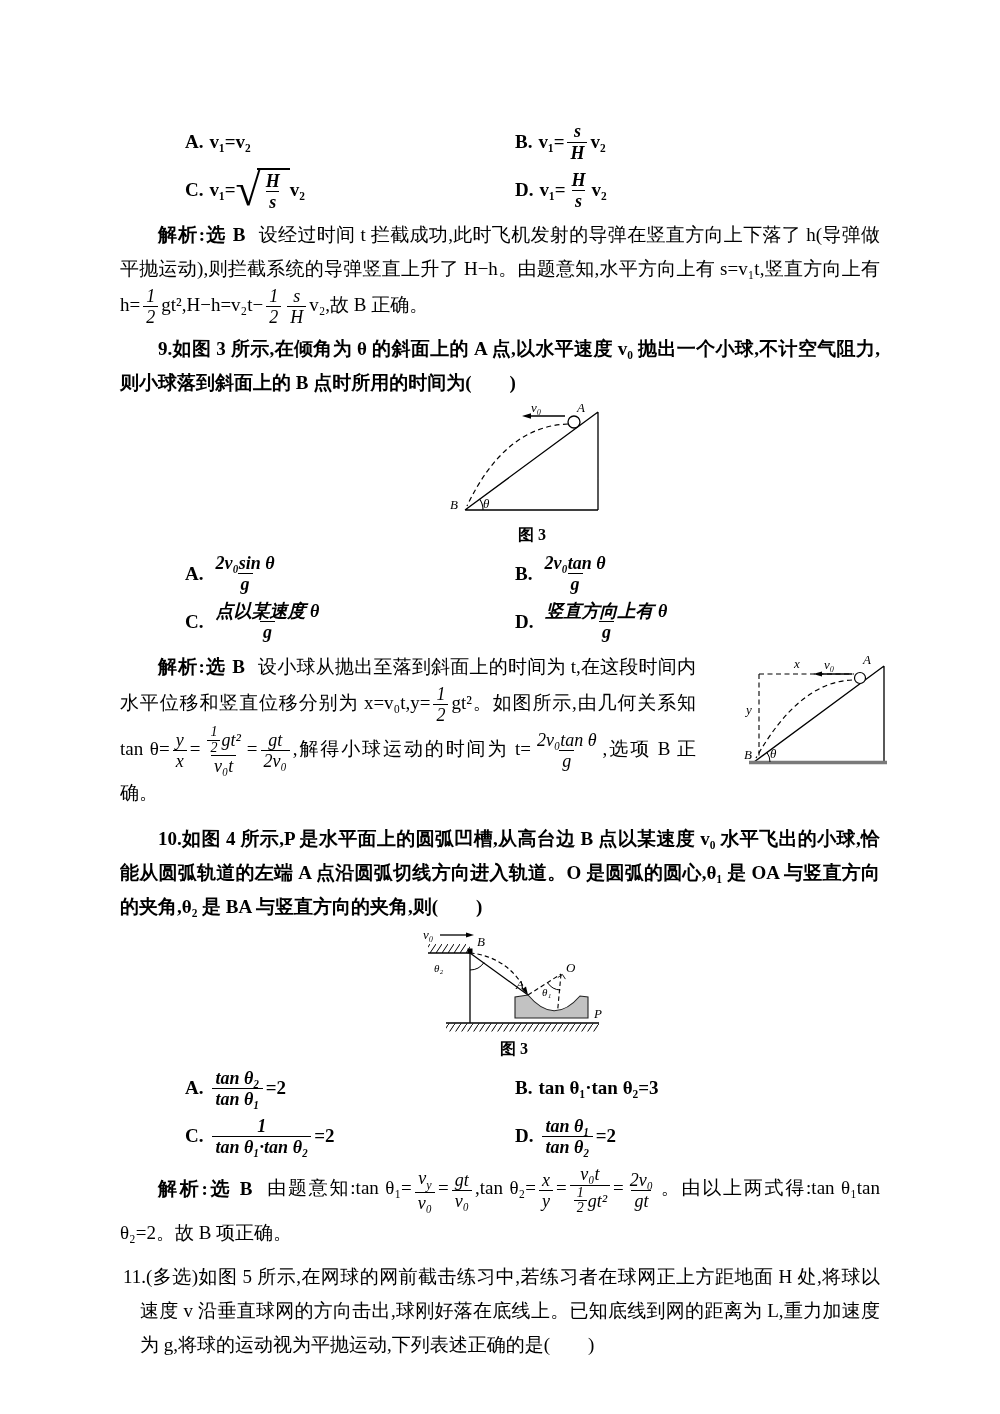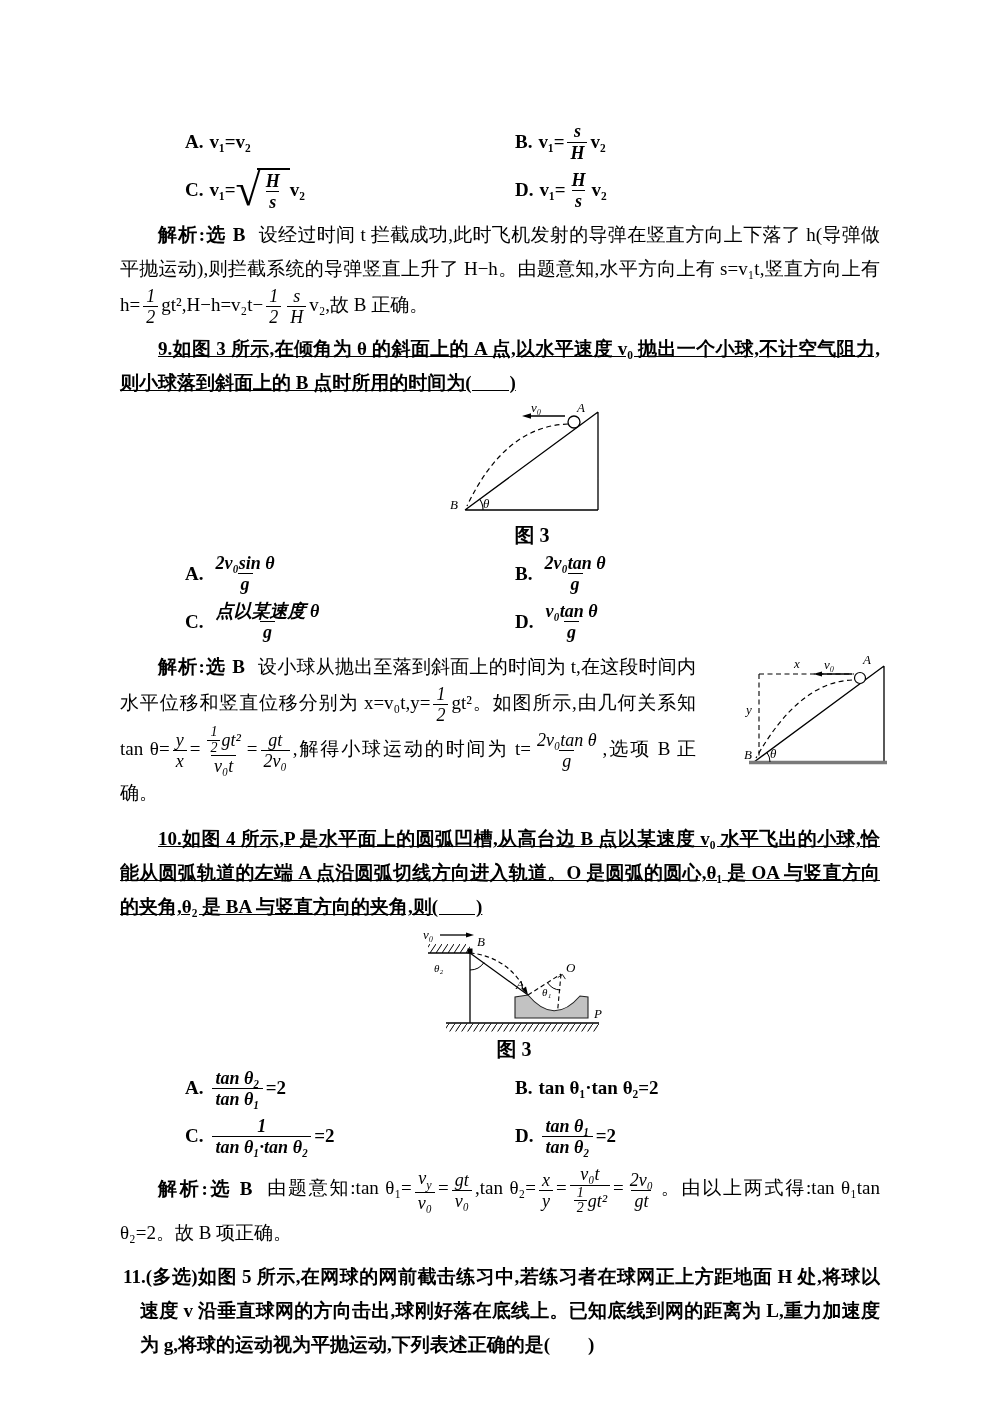--- a/index.html
+++ b/index.html
@@ -1,41 +1,41 @@
 <!DOCTYPE html>
 <html><head>
 <meta charset="utf-8">
 <style>
   html,body{margin:0;padding:0;background:#fff;}
   body{width:1000px;height:1414px;color:#000;
        font-family:"Liberation Serif","DejaVu Serif",serif;}
   .content{position:relative;width:760px;padding:116px 120px 0 120px;}
   .para{font-size:19px;line-height:34px;text-align:justify;}
-  .q{font-weight:bold;text-indent:2em;text-decoration:underline;}
-  .q-hang{font-weight:bold;padding-left:20px;text-indent:-17px;}
+  .q{font-weight:bold;text-indent:2em;}
+  .q-hang{font-weight:normal;padding-left:20px;text-indent:-17px;}
   .sol{text-indent:2em;margin-top:6px;}
   .sol b.lbl{margin-right:12px;letter-spacing:1px;}
   .m{}
   .frac{display:inline-flex;flex-direction:column;align-items:center;
         vertical-align:middle;margin:0 3px;line-height:1.12;font-size:18px;
         font-style:italic;text-indent:0;}
   .frac .num,.frac .den{padding:0 3px;white-space:nowrap;}
   .frac .den{border-top:1.8px solid #000;}
   .frac.small{font-size:14px;line-height:1.05;margin:0 1px;}
   .frac.small .den{border-top:1.4px solid #000;}
   .numrow{display:flex;align-items:center;justify-content:center;}
   .sqrt{display:inline-flex;align-items:center;vertical-align:middle;text-indent:0;}
   .sqrt .sign{font-size:46px;font-weight:400;line-height:0;margin-right:-4px;}
   .sqrt .rb{border-top:2px solid #000;padding:1px 4px 0 3px;display:inline-flex;align-items:center;}
   .optgrid{display:grid;grid-template-columns:330px 430px;padding-left:65px;
            font-size:19px;font-weight:bold;row-gap:4px;margin:4px 0;}
   .opt{display:flex;align-items:center;min-height:44px;}
   .opt .lab{margin-right:6px;font-style:normal;}
   .figwrap{text-align:center;}
-  .figcap{font-size:20px;font-weight:bold;margin-top:0;line-height:26px;}
+  .figcap{font-size:16px;font-weight:bold;margin-top:0;line-height:26px;}
   .fig3wrap{width:180px;margin:4px 0 2px 322px;}
   .fig4wrap{width:192px;margin:2px 0 2px 298px;}
   .fig9wrap{float:right;width:184px;margin:-2px -10px 2px 10px;}
   svg text{font-size:13px;font-family:"Liberation Serif","DejaVu Serif",serif;}
   svg text.it{font-style:italic;}
   svg text.sm{font-size:11px;}
   .clear{clear:both;}
   sub{font-size:12px;}
 </style>
 </head>
@@ -133,21 +133,21 @@
     <div class="opt">
       <span class="lab">C.</span>
       <span class="frac">
           <span class="num">点以某速度 θ</span>
           <span class="den">g</span>
         </span>
     </div>
     <div class="opt">
       <span class="lab">D.</span>
       <span class="frac">
-          <span class="num">v₀tan θ</span>
+          <span class="num">竖直方向上有 θ</span>
           <span class="den">g</span>
         </span>
     </div>
   </div>
 
   <div class="para sol">
     <span class="fig9wrap">
       <svg width="184" height="130" viewBox="0 0 184 130">
         <path d="M10 114 L140 18 M140 18 L140 114" stroke="#000" stroke-width="1.3" fill="none"></path>
         <line x1="5" y1="114.5" x2="143" y2="114.5" stroke="#7a7a7a" stroke-width="3.6"></line>
@@ -231,21 +231,21 @@
     <div class="opt">
       <span class="lab">A.</span>
       <span class="frac">
           <span class="num">tan θ₂</span>
           <span class="den">tan θ₁</span>
         </span>
       <span class="m">=2</span>
     </div>
     <div class="opt">
       <span class="lab">B.</span>
-      <span class="m">tan θ₁·tan θ₂=2</span>
+      <span class="m">tan θ₁·tan θ₂=3</span>
     </div>
     <div class="opt">
       <span class="lab">C.</span>
       <span class="frac">
           <span class="num">1</span>
           <span class="den">tan θ₁·tan θ₂</span>
         </span>
       <span class="m">=2</span>
     </div>
     <div class="opt">

